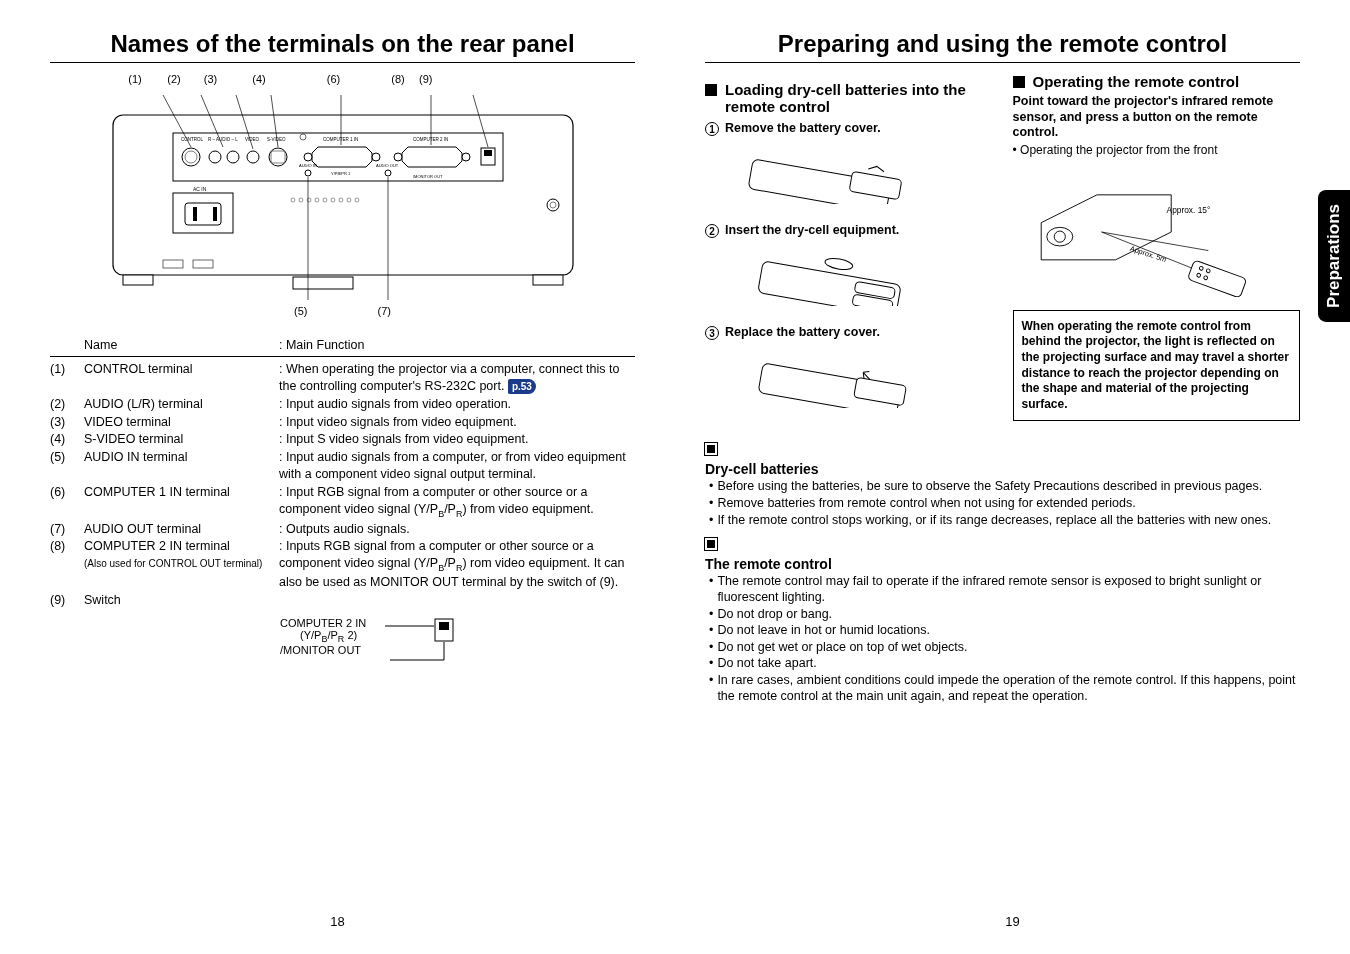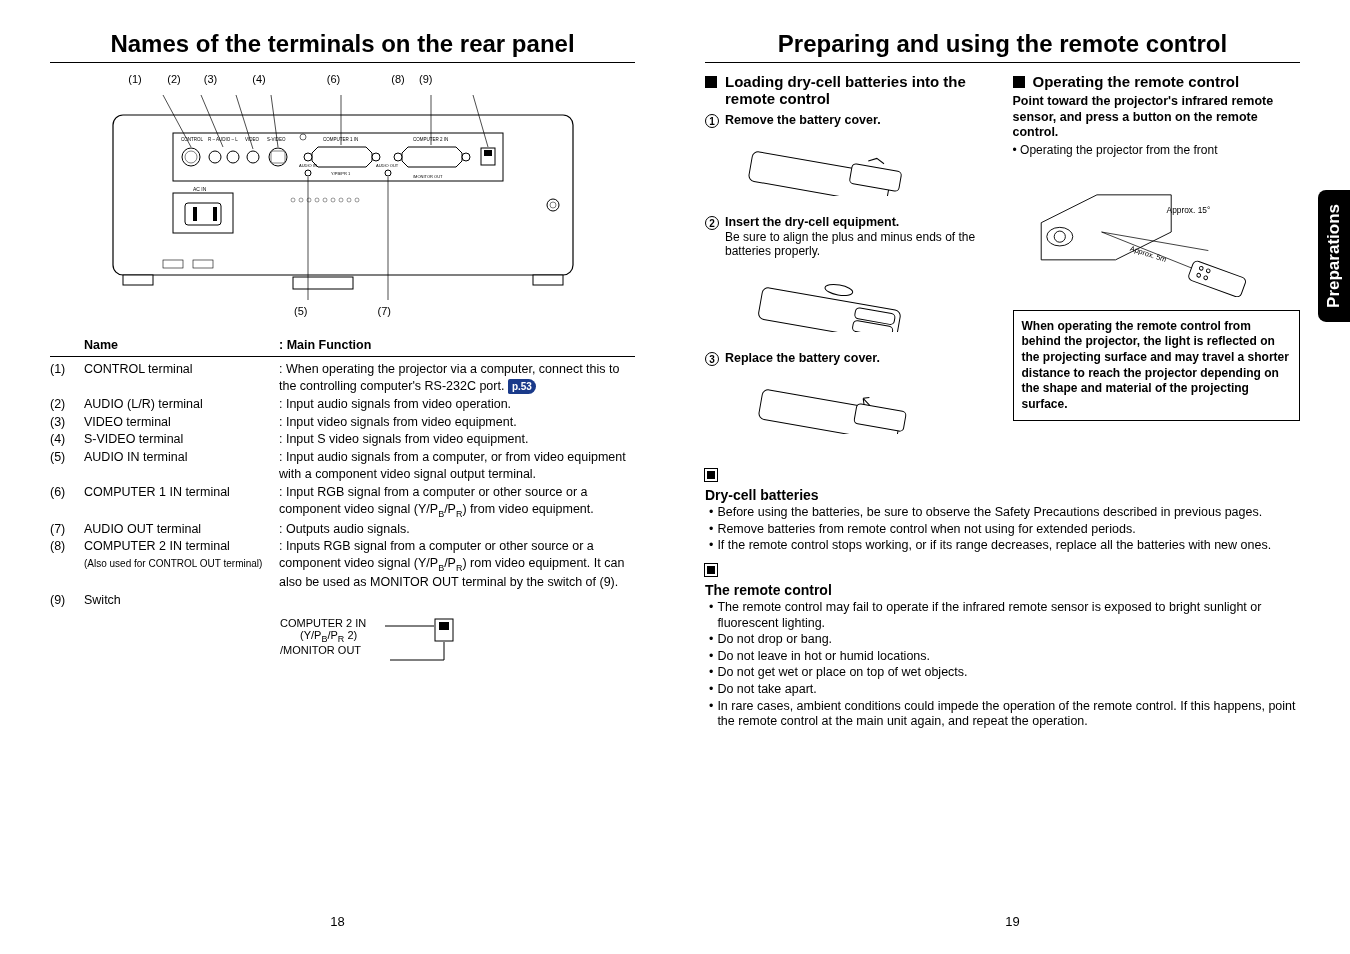--- a/index.html
+++ b/index.html
@@ -48,21 +48,20 @@
 
   .terminal-table {
     font-size: 12.5px;
     line-height: 1.35;
   }
   .thead {
     display: flex;
     border-bottom: 1px solid #000;
     padding-bottom: 2px;
     margin-bottom: 4px;
-    font-weight: bold;
   }
   .thead .c1 { width: 34px; }
   .thead .c2 { width: 195px; }
   .thead .c3 { flex: 1; }
   .row { display: flex; margin-bottom: 1px; }
   .row .c1 { width: 34px; }
   .row .c2 { width: 195px; }
   .row .c3 { flex: 1; }
   .sub { font-size: 10px; }
   .page-ref {
@@ -88,20 +87,21 @@
     bottom: 25px;
     font-size: 13px;
   }
   .left-page .page-num { left: 50%; transform: translateX(-50%); }
   .right-page .page-num { left: 50%; transform: translateX(-50%); }
 
   
   .two-col {
     display: flex;
     gap: 20px;
+    align-items: flex-end;
   }
   .col { flex: 1; }
   .sec-head {
     font-size: 15px;
     font-weight: bold;
     margin-bottom: 4px;
     display: flex;
     gap: 8px;
   }
   .sq { width: 12px; height: 12px; background:#000; margin-top:3px; flex-shrink:0; }
@@ -372,21 +372,20 @@
           <g transform="translate(30,5) rotate(10)">
             <rect x="0" y="10" width="140" height="30" rx="6" fill="#fff" stroke="#000"></rect>
             <rect x="100" y="5" width="50" height="20" rx="4" fill="#fff" stroke="#000"></rect>
             <path d="M115,0 l8,-4 l8,4" fill="none" stroke="#000"></path>
           </g>
         </svg>
         <div class="step">
             <span class="circ">2</span>
             <span>Insert the dry-cell equipment.</span>
           </div>
-        <div class="step-body">Be sure to align the plus and minus ends of the batteries properly.</div>
         <svg class="mini-illus" viewBox="0 0 240 60">
           <g transform="translate(40,5) rotate(10)">
             <rect x="0" y="10" width="140" height="32" rx="6" fill="#fff" stroke="#000"></rect>
             <rect x="95" y="14" width="40" height="11" rx="4" fill="#fff" stroke="#000"></rect>
             <rect x="95" y="27" width="40" height="11" rx="4" fill="#fff" stroke="#000"></rect>
             <ellipse cx="75" cy="0" rx="14" ry="5" fill="#fff" stroke="#000"></ellipse>
           </g>
         </svg>
         <div class="step">
             <span class="circ">3</span>

